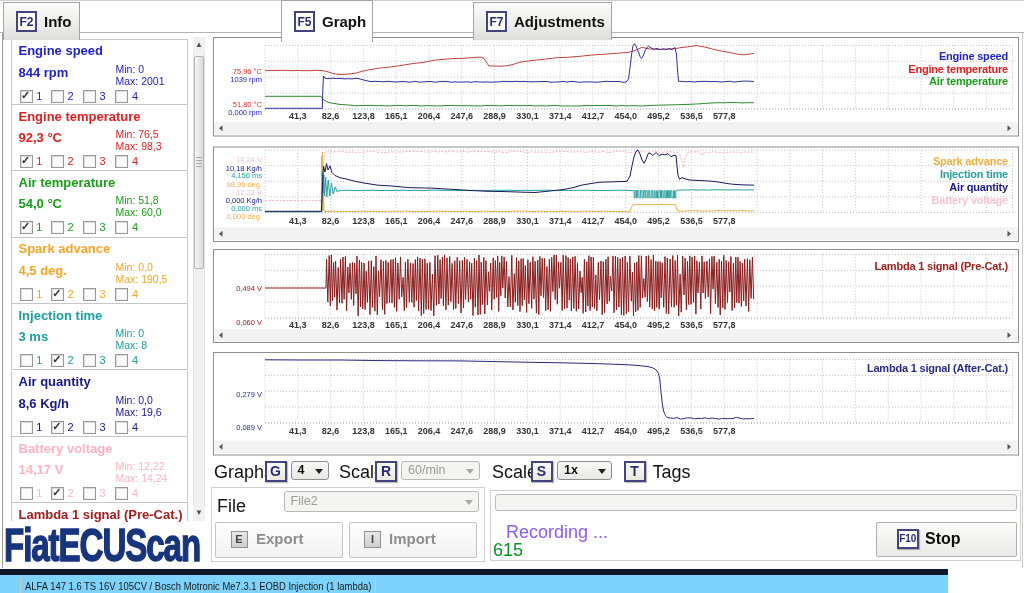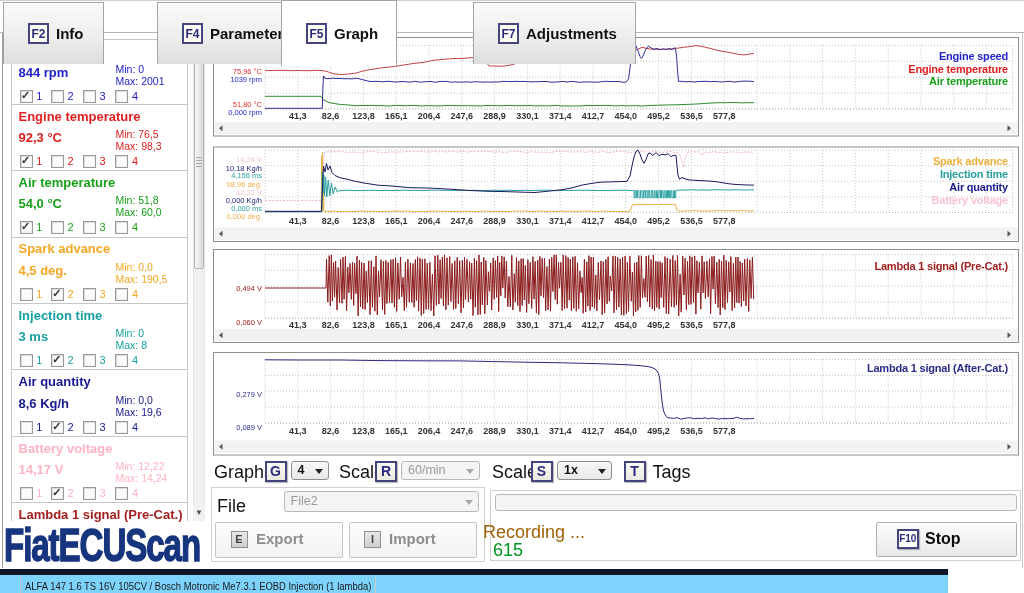--- a/index.html
+++ b/index.html
@@ -1,18 +1,18 @@
 <!DOCTYPE html>
 <html><head><meta charset="utf-8"><title>FiatECUScan</title>
 <style>
 html,body{margin:0;padding:0}
 #app{position:relative;width:1024px;height:593px;background:#fff;font-family:"Liberation Sans",sans-serif;overflow:hidden}
 
 .tabline{position:absolute;left:0;top:32px;width:1024px;height:1px;background:#b4b4b4}
-.tab{position:absolute;top:2px;height:29px;border:1px solid #a4a4a4;border-bottom:none;background:linear-gradient(#fbfbfb,#ececeb 60%,#dddddc);display:flex;align-items:center;padding:16px;z-index:1}
+.tab{position:absolute;top:2px;height:29px;border:1px solid #a4a4a4;border-bottom:none;background:linear-gradient(#fbfbfb,#ececeb 60%,#dddddc);display:flex;align-items:center;padding:4px;z-index:1}
 .tab.sel{top:0;height:33px;background:#fff;z-index:3}
 .fkey{display:inline-flex;align-items:center;justify-content:center;box-sizing:border-box;width:21px;height:21px;margin-left:8px;border:2px solid #44447e;background:#fcfcf5;color:#2b2b7e;font-weight:bold;font-size:12px}
 .tl{font-weight:bold;font-size:15px;color:#101010;margin-left:7px;letter-spacing:0px}
 
 .wtop{position:absolute;left:0;top:0;width:1024px;height:1px;background:#d4d0c8}
 .wleft{position:absolute;left:2px;top:33px;width:1px;height:535px;background:#9a9a9a}
 .wright{position:absolute;left:1022px;top:33px;width:1px;height:535px;background:#c8c8c8}
 
 #cardwrap{position:absolute;left:10.5px;top:38px;width:179px;height:483.5px;overflow:hidden}
 .card{position:absolute;left:0;width:177px;height:66.4px;border:1px solid #c6c6c6;border-top:none;background:#fff;box-sizing:border-box}
@@ -46,24 +46,20 @@
 
 #status{position:absolute;left:0;top:569px;width:948px;height:24px;background:#7dd3fc;border-top:6px solid #0f172a}
 .sdiv{position:absolute;top:2px;height:20px;width:1px;background:#c9c9c9}
 #stext{position:absolute;left:24.5px;top:5px;font-size:11.5px;color:#1a1a1a;transform:scaleX(0.82);transform-origin:left top;white-space:nowrap}
 </style></head>
 <body>
 <div id="app">
 <div class="tab" style="left:3px;width:67px">
       <span class="fkey">F2</span>
       <span class="tl">Info</span>
-    </div>
-<div class="tab" style="left:157px;width:120px">
-      <span class="fkey">F4</span>
-      <span class="tl">Parameters</span>
     </div>
 <div class="tab sel" style="left:281px;width:82px">
       <span class="fkey">F5</span>
       <span class="tl">Graph</span>
     </div>
 <div class="tab" style="left:473px;width:129px">
       <span class="fkey">F7</span>
       <span class="tl">Adjustments</span>
     </div>
 <div class="tabline"></div>
@@ -462,21 +458,21 @@
 <div class="combo dis" style="left:283.5px;top:491px;width:195px;height:21px;line-height:19px">File2<span class="arr" style="top:8px"></span></div>
 <div class="bigbtn" style="left:215px;top:521.5px;width:128px;height:36px"></div>
 <div class="icobox" style="left:230.5px;top:531px">E</div>
 <div class="btxt" style="left:256px;top:530px">Export</div>
 <div class="bigbtn" style="left:348.5px;top:521.5px;width:128px;height:36px"></div>
 <div class="icobox" style="left:364px;top:531px">I</div>
 <div class="btxt" style="left:389px;top:530px">Import</div>
 
 <div class="gbox" style="left:489.5px;top:489.5px;width:531px;height:71px"></div>
 <div class="combo dis" style="left:495px;top:494px;width:522px;height:17px"></div>
-<div class="lbl" style="left:483px;top:522px;color:#a16207">Recording ...</div>
+<div class="lbl" style="left:506px;top:522px;color:#8b5cf6">Recording ...</div>
 <div class="lbl" style="left:493px;top:540px;color:#009621">615</div>
 <div class="bigbtn" style="left:876px;top:522px;width:140.5px;height:35px;background:linear-gradient(#fbfbfa,#e9e9e7);border-color:#b0b0b0"></div>
 <div class="kbtn" style="left:897px;top:529px;width:21.5px;height:20px;line-height:16px;font-size:10px;background:#fff">F10</div>
 <div class="btxt" style="left:925px;top:530px;color:#0a0a0a;font-size:16px">Stop</div>
 
 <div id="status">
 <div class="sdiv" style="left:20.3px"></div>
 <div class="sdiv" style="left:375px"></div>
 <div id="stext">ALFA 147 1.6 TS 16V 105CV / Bosch Motronic Me7.3.1 EOBD Injection (1 lambda)</div>
 </div>

